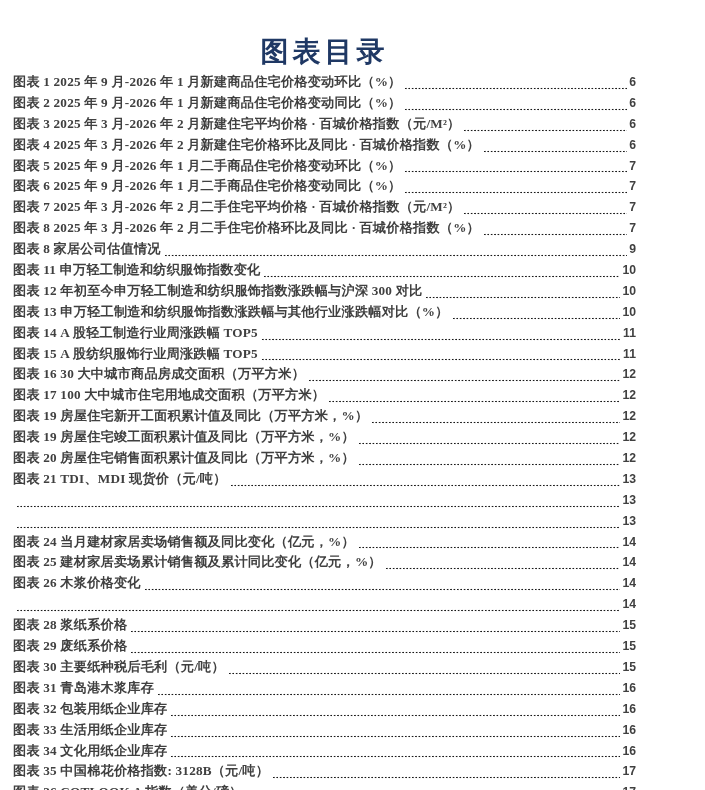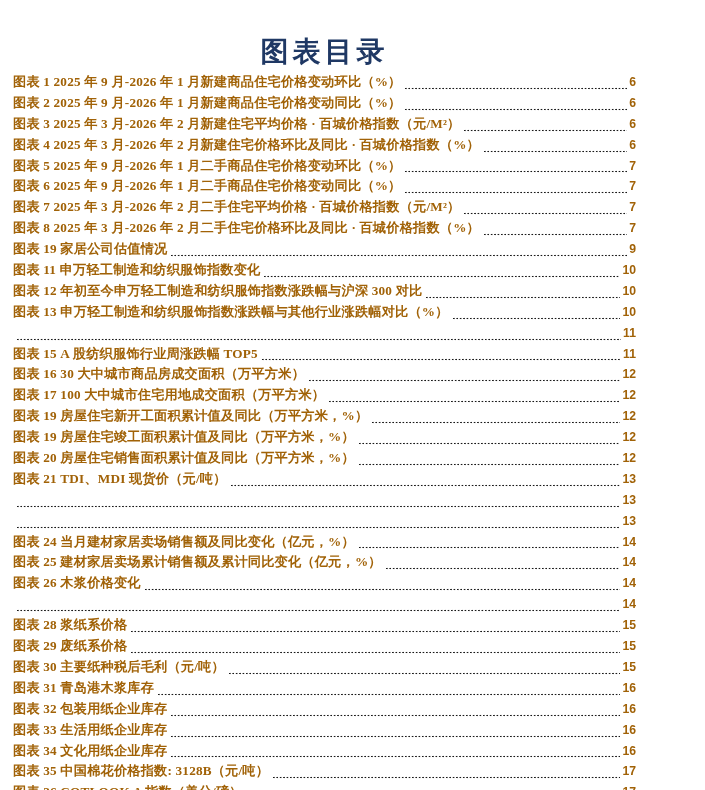--- a/index.html
+++ b/index.html
@@ -33,21 +33,21 @@
   }
   .toc {
     margin-top: 2px;
   }
   .toc-row {
     display: flex;
     align-items: baseline;
     height: 20.9px;
     font-size: 13.2px;
     font-weight: bold;
-    color: #a16207;
+    color: #404040;
     line-height: 20.9px;
     cursor: pointer;
   }
   .toc-label {
     white-space: nowrap;
     flex: 0 0 auto;
     letter-spacing: 0.2px;
   }
   .toc-leader {
     flex: 1 1 auto;
@@ -116,21 +116,21 @@
   </div>
 
   <div class="toc-row">
     <span class="toc-label">图表 8 2025 年 3 月-2026 年 2 月二手住宅价格环比及同比 · 百城价格指数（%）</span>
     <span class="toc-leader"></span>
     <span class="toc-page">7</span>
   </div>
 
 
   <div class="toc-row">
-    <span class="toc-label">图表 19 家居公司估值情况</span>
+    <span class="toc-label">图表 8 家居公司估值情况</span>
     <span class="toc-leader"></span>
     <span class="toc-page">9</span>
   </div>
 
   <div class="toc-row">
     <span class="toc-label">图表 11 申万轻工制造和纺织服饰指数变化</span>
     <span class="toc-leader"></span>
     <span class="toc-page">10</span>
   </div>
 
@@ -140,20 +140,21 @@
     <span class="toc-page">10</span>
   </div>
 
   <div class="toc-row">
     <span class="toc-label">图表 13 申万轻工制造和纺织服饰指数涨跌幅与其他行业涨跌幅对比（%）</span>
     <span class="toc-leader"></span>
     <span class="toc-page">10</span>
   </div>
 
   <div class="toc-row">
+    <span class="toc-label">图表 14 A 股轻工制造行业周涨跌幅 TOP5</span>
     <span class="toc-leader"></span>
     <span class="toc-page">11</span>
   </div>
 
   <div class="toc-row">
     <span class="toc-label">图表 15 A 股纺织服饰行业周涨跌幅 TOP5</span>
     <span class="toc-leader"></span>
     <span class="toc-page">11</span>
   </div>
 

